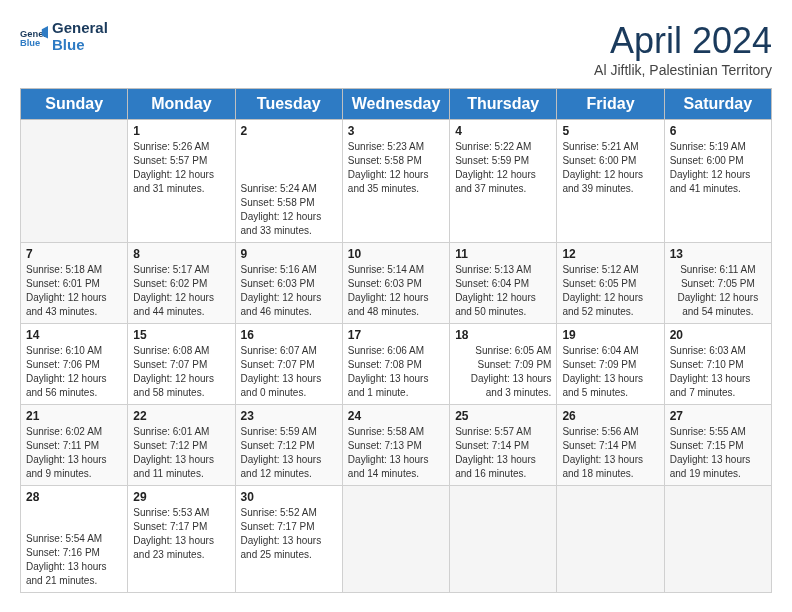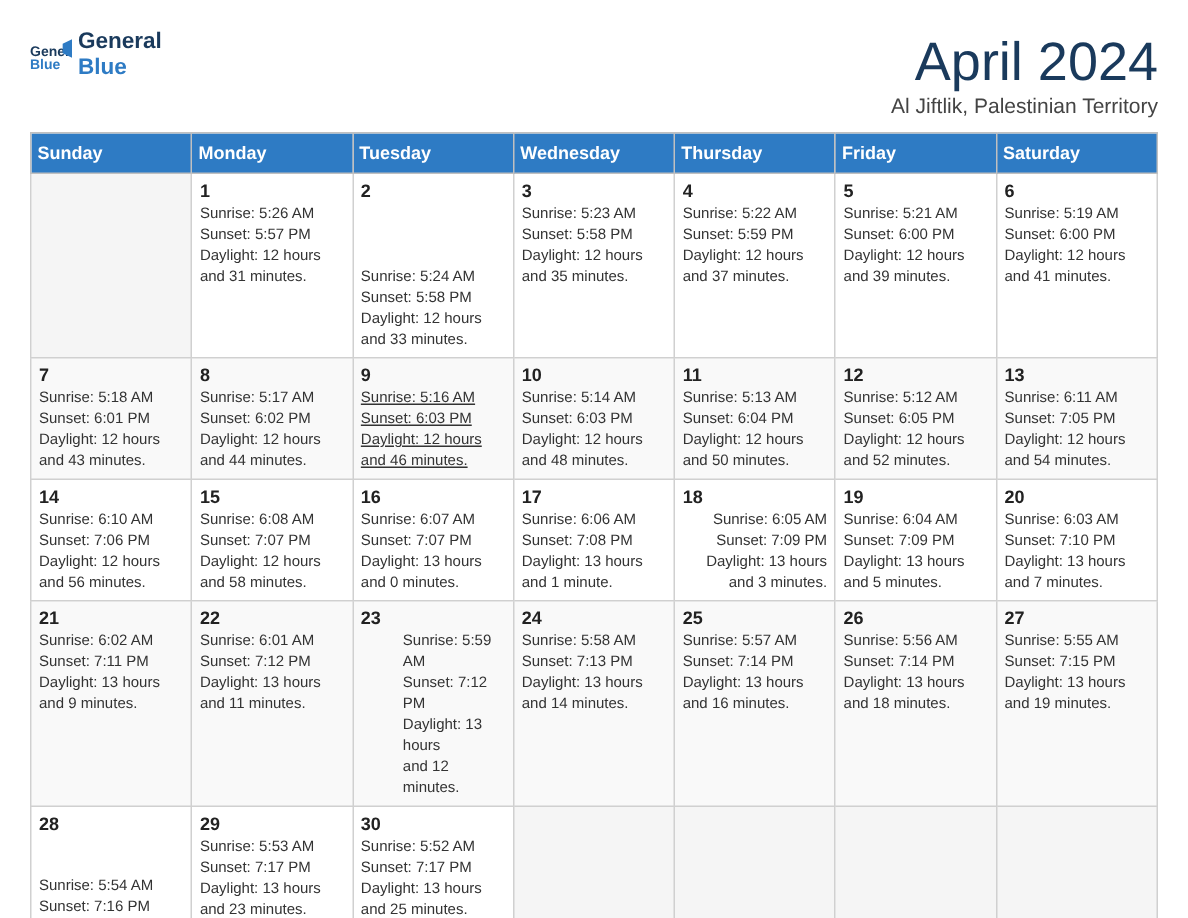--- a/index.html
+++ b/index.html
@@ -40,22 +40,22 @@
     }
     .calendar-table {
       width: 100%;
       border-collapse: collapse;
       font-size: 11px;
     }
     .calendar-table th {
       background-color: #2e7bc4;
       color: #fff;
       padding: 6px 4px;
-      text-align: left;
-      font-size: 12px;
+      text-align: center;
+      font-size: 16px;
       font-weight: bold;
       border: 1px solid #c0c0c0;
     }
     .calendar-table td {
       border: 1px solid #d0d0d0;
       padding: 4px 5px;
       vertical-align: top;
       width: calc(100% / 7);
       min-height: 80px;
       background: #fff;
@@ -167,21 +167,21 @@
         </td>
         <td>
           <div class="day-number">8</div>
           <div class="day-info" style="white-space: pre-line;">Sunrise: 5:17 AM
 Sunset: 6:02 PM
 Daylight: 12 hours
 and 44 minutes.</div>
         </td>
         <td>
           <div class="day-number">9</div>
-          <div class="day-info" style="white-space: pre-line; text-decoration: underline;">Sunrise: 5:16 AM
+          <div class="day-info" style="white-space: pre-line;">Sunrise: 5:16 AM
 Sunset: 6:03 PM
 Daylight: 12 hours
 and 46 minutes.</div>
         </td>
         <td>
           <div class="day-number">10</div>
           <div class="day-info" style="white-space: pre-line;">Sunrise: 5:14 AM
 Sunset: 6:03 PM
 Daylight: 12 hours
 and 48 minutes.</div>
@@ -195,21 +195,21 @@
         </td>
         <td>
           <div class="day-number">12</div>
           <div class="day-info" style="white-space: pre-line;">Sunrise: 5:12 AM
 Sunset: 6:05 PM
 Daylight: 12 hours
 and 52 minutes.</div>
         </td>
         <td>
           <div class="day-number">13</div>
-          <div class="day-info" style="white-space: pre-line;">Sunrise: 6:11 AM
+          <div class="day-info" style="white-space: pre-line; text-align: center;">Sunrise: 6:11 AM
 Sunset: 7:05 PM
 Daylight: 12 hours
 and 54 minutes.</div>
         </td>
       </tr>
       <tr>
         <td>
           <div class="day-number">14</div>
           <div class="day-info" style="white-space: pre-line;">Sunrise: 6:10 AM
 Sunset: 7:06 PM
@@ -269,21 +269,21 @@
         </td>
         <td>
           <div class="day-number">22</div>
           <div class="day-info" style="white-space: pre-line;">Sunrise: 6:01 AM
 Sunset: 7:12 PM
 Daylight: 13 hours
 and 11 minutes.</div>
         </td>
         <td>
           <div class="day-number">23</div>
-          <div class="day-info" style="white-space: pre-line; margin-left: 28px;">Sunrise: 5:59 AM
+          <div class="day-info" style="white-space: pre-line;">Sunrise: 5:59 AM
 Sunset: 7:12 PM
 Daylight: 13 hours
 and 12 minutes.</div>
         </td>
         <td>
           <div class="day-number">24</div>
           <div class="day-info" style="white-space: pre-line;">Sunrise: 5:58 AM
 Sunset: 7:13 PM
 Daylight: 13 hours
 and 14 minutes.</div>

